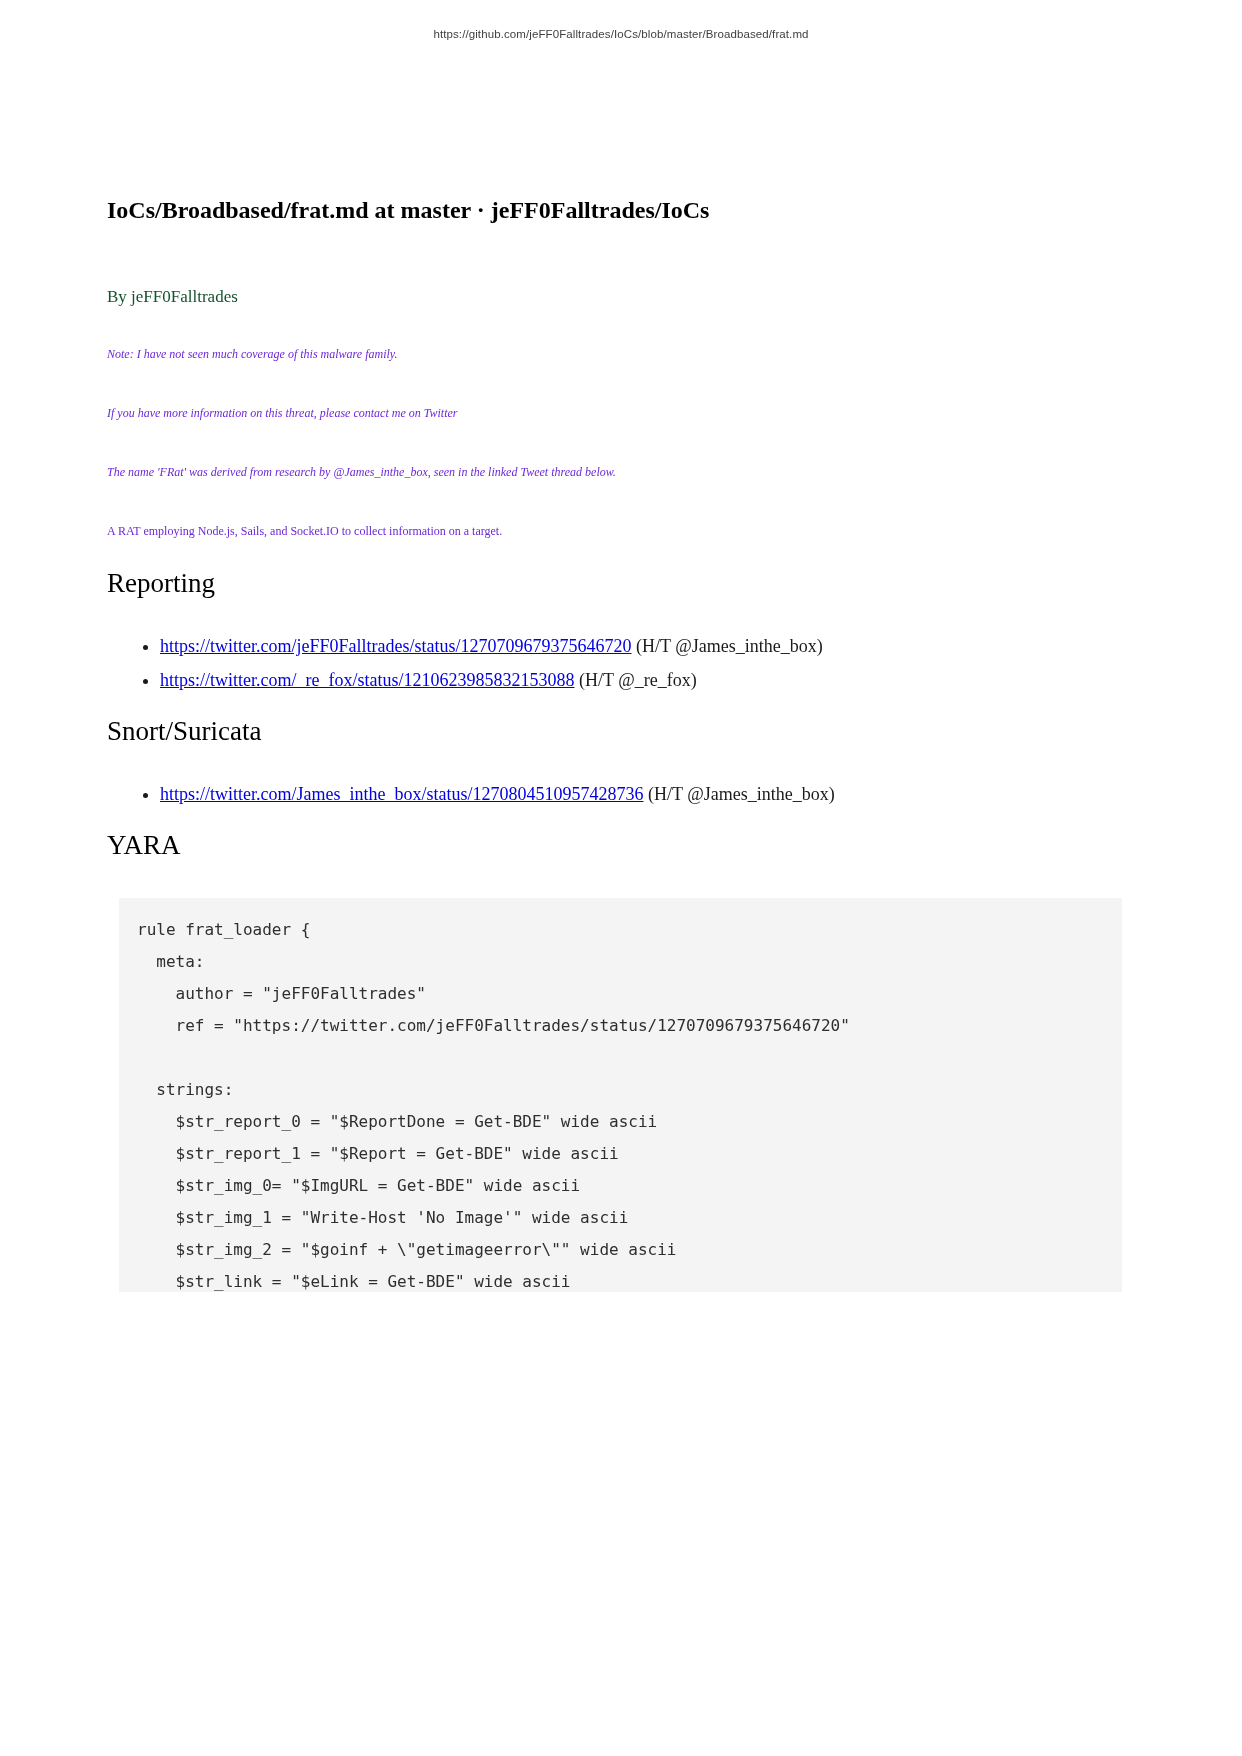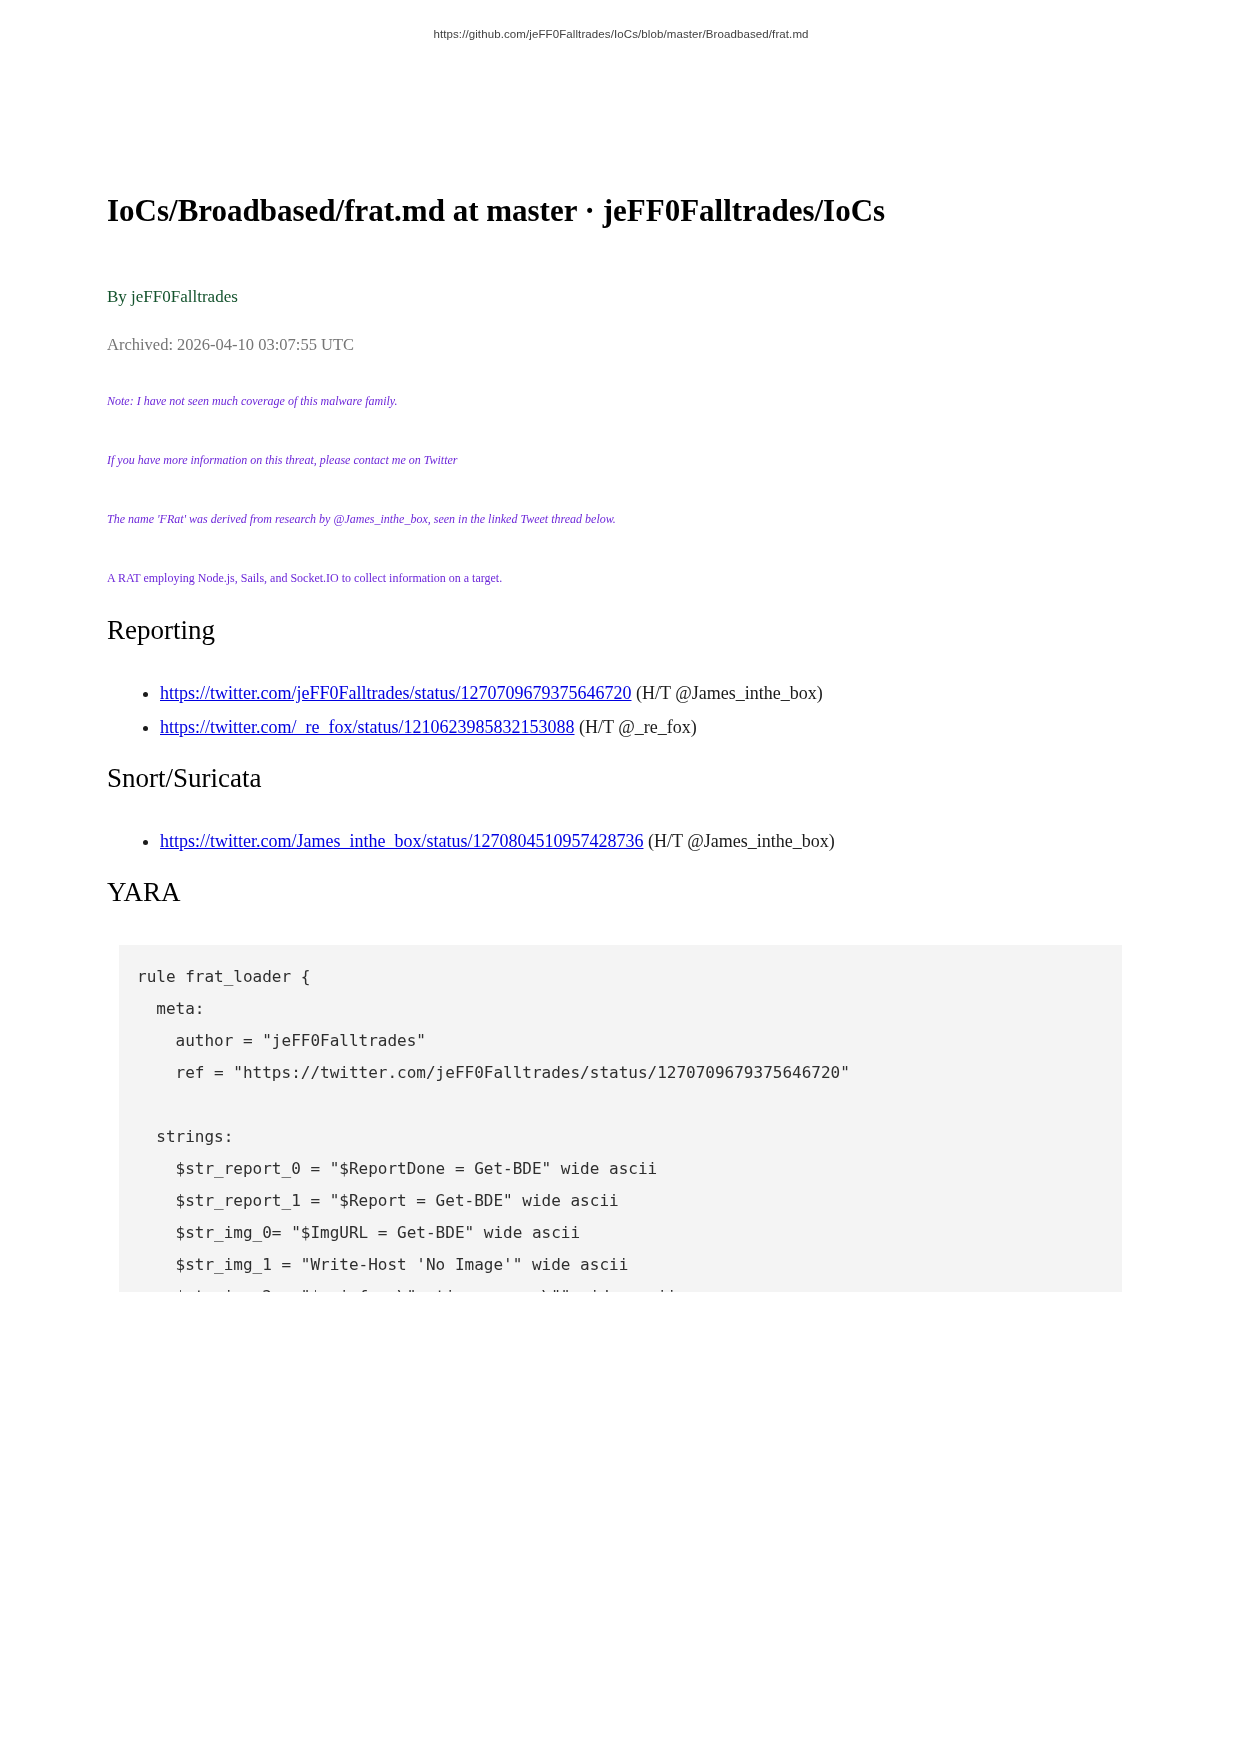--- a/index.html
+++ b/index.html
@@ -30,21 +30,21 @@
   }
   .content {
     position: absolute;
     top: 0;
     left: 107px;
     width: 1028px;
     color: #1b1b1b;
   }
   h1.title {
     margin: 191px 0 0 0;
-    font-size: 31px;
+    font-size: 24px;
     line-height: 39px;
     font-weight: bold;
     color: #000000;
   }
   .byline {
     margin-top: 56px;
     font-size: 17px;
     line-height: 22px;
     color: #14532d;
   }
@@ -104,21 +104,20 @@
 <div class="sheet">
 
   <div class="print-header">https://github.com/jeFF0Falltrades/IoCs/blob/master/Broadbased/frat.md</div>
 
   <div class="content">
 
     <h1 class="title">IoCs/Broadbased/frat.md at master · jeFF0Falltrades/IoCs</h1>
 
     <div class="byline">By jeFF0Falltrades</div>
 
-    <div class="archived">Archived: 2026-04-10 03:07:55 UTC</div>
 
     <p class="para em">Note: I have not seen much coverage of this malware family.</p>
 
     <p class="para em">If you have more information on this threat, please contact me on Twitter</p>
 
     <p class="para em">The name 'FRat' was derived from research by @James_inthe_box, seen in the linked Tweet thread below.</p>
 
     <p class="para">A RAT employing Node.js, Sails, and Socket.IO to collect information on a target.</p>
 
     <h2 class="section">Reporting</h2>

